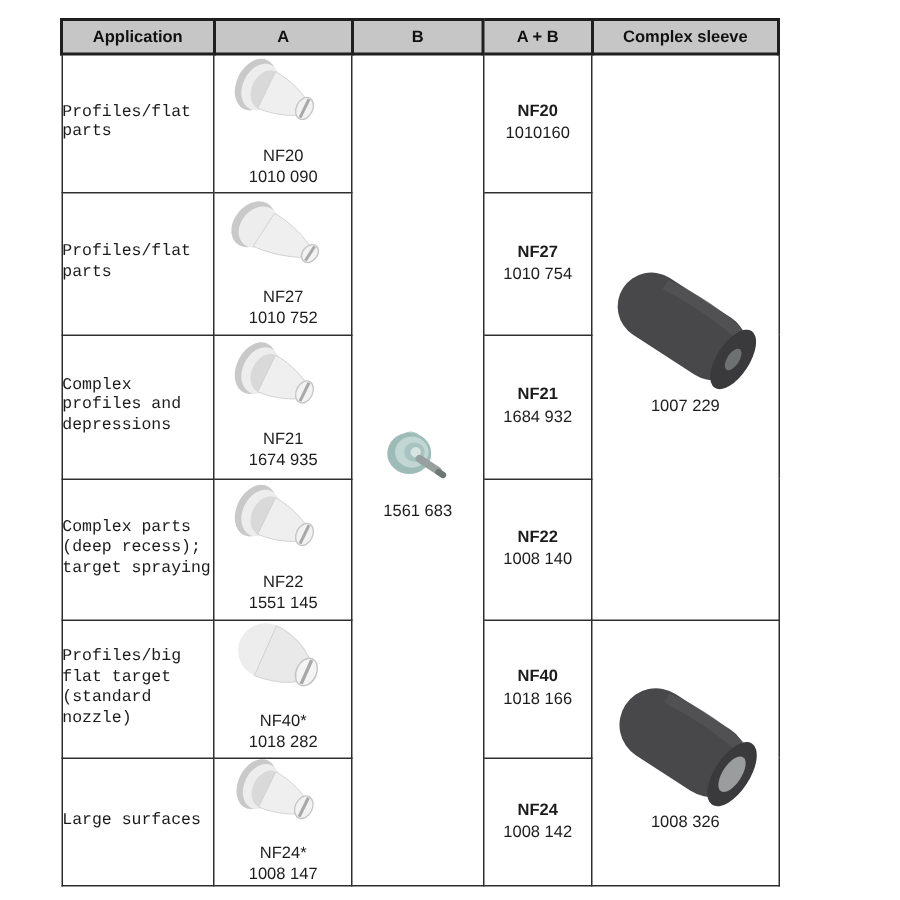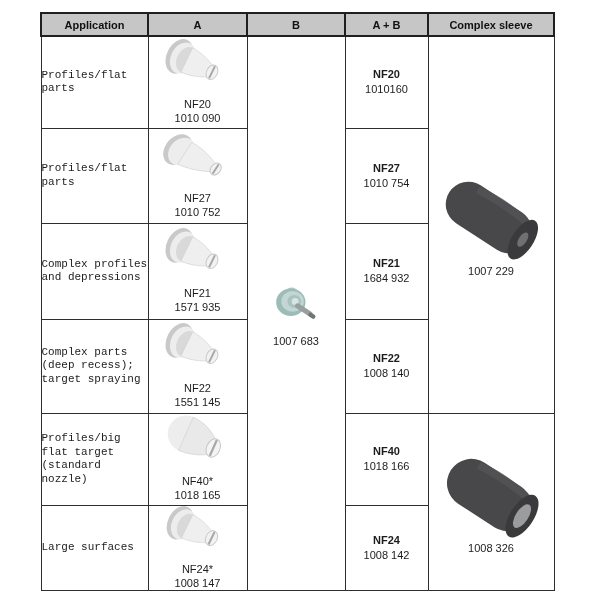--- a/index.html
+++ b/index.html
@@ -1,17 +1,17 @@
 <!DOCTYPE html>
 <html><head>
 <meta charset="utf-8">
 <style>
   html,body{margin:0;padding:0;background:#ffffff;}
   body{font-family:"Liberation Sans","DejaVu Sans",sans-serif;color:#1c1c1c;}
-  #canvas{position:relative;width:600px;height:600px;background:#ffffff;overflow:hidden;}
+  #canvas{position:relative;width:520px;height:600px;background:#ffffff;overflow:hidden;}
   table.catalog{position:absolute;left:40px;top:12px;border-collapse:collapse;table-layout:fixed;}
   table.catalog th{
     background:#c6c6c6;border:2px solid #1f1f1f;font-size:11px;font-weight:bold;
     text-align:center;padding:0;height:21px;color:#111;
   }
   table.catalog td{border:1px solid #2e2e2e;padding:0;vertical-align:middle;font-size:11px;}
   td.appcell{padding:4px 4px 4px 9px;line-height:13.5px;font-family:Liberation Mono, monospace;}
   td.acell .stack, td.bcell .stack, td.sleevecell .stack{
     display:flex;flex-direction:column;align-items:center;justify-content:center;height:100%;
   }
@@ -76,21 +76,21 @@
             <svg width="56" height="50" viewBox="0 0 64 58">
               <ellipse cx="27" cy="15" rx="7" ry="5" fill="#b5cdc9"></ellipse>
               <ellipse cx="26" cy="27" rx="17" ry="16" fill="#9dbcb8"></ellipse>
               <ellipse cx="28" cy="26" rx="13" ry="12" fill="#c2d6d3"></ellipse>
               <ellipse cx="30" cy="26" rx="8" ry="7.5" fill="#a9c4c0"></ellipse>
               <ellipse cx="31" cy="26" rx="4" ry="4" fill="#d8e4e2"></ellipse>
               <rect x="33" y="27" width="23" height="6" rx="3" transform="rotate(33 33 27)" fill="#97a09e"></rect>
               <rect x="48" y="38" width="9" height="5" rx="2.5" transform="rotate(33 48 38)" fill="#6f7674"></rect>
             </svg>
           </span>
-          <span class="pcode mt6">1007 683</span>
+          <span class="pcode mt6">1561 683</span>
         </div>
       </td>
       <td class="abcell">
         <span class="abname">NF20</span>
         <span class="abcode">1010160</span>
       </td>
       <td class="sleevecell" rowspan="4">
         <div class="stack">
           <span class="imgbox">
             <svg width="118" height="92" viewBox="0 0 130 102">
@@ -145,21 +145,21 @@
                 <ellipse cx="20" cy="26" rx="13" ry="18" fill="#ededed"></ellipse>
                 <ellipse cx="25" cy="26" rx="11" ry="15" fill="#d9d9d9"></ellipse>
                 <path d="M25 11 C 40 12 50 17 57 21 L 57 31 C 50 35 40 40 25 41 Z" fill="#efefef" stroke="#cfcfcf" stroke-width="0.6"></path>
                 <ellipse cx="56" cy="26" rx="6" ry="8.5" fill="#f2f2f2" stroke="#c5c5c5"></ellipse>
                 <line x1="56" y1="18.5" x2="56" y2="33.5" stroke="#a8a8a8" stroke-width="2.2"></line>
               </g>
             </svg>
           </span>
           <span class="codeblock">
             <span class="pname">NF21</span>
-            <span class="pcode">1571 935</span>
+            <span class="pcode">1674 935</span>
           </span>
         </div>
       </td>
       <td class="abcell">
         <span class="abname">NF21</span>
         <span class="abcode">1684 932</span>
       </td>
     </tr>
 
     <tr style="height:94px">
@@ -199,21 +199,21 @@
               <g transform="rotate(24 34 28)">
                 <ellipse cx="24" cy="24" rx="19" ry="19" fill="#ededed"></ellipse>
                 <path d="M24 5 C 44 6 54 16 58 21 L 58 31 C 52 36 42 42 24 43 Z" fill="#e9e9e9" stroke="#cfcfcf" stroke-width="0.6"></path>
                 <ellipse cx="56" cy="26" rx="7" ry="10" fill="#f4f4f4" stroke="#c5c5c5"></ellipse>
                 <line x1="56" y1="17" x2="56" y2="35" stroke="#a8a8a8" stroke-width="2.4"></line>
               </g>
             </svg>
           </span>
           <span class="codeblock">
             <span class="pname">NF40*</span>
-            <span class="pcode">1018 165</span>
+            <span class="pcode">1018 282</span>
           </span>
         </div>
       </td>
       <td class="abcell">
         <span class="abname">NF40</span>
         <span class="abcode">1018 166</span>
       </td>
       <td class="sleevecell" rowspan="2">
         <div class="stack">
           <span class="imgbox">

